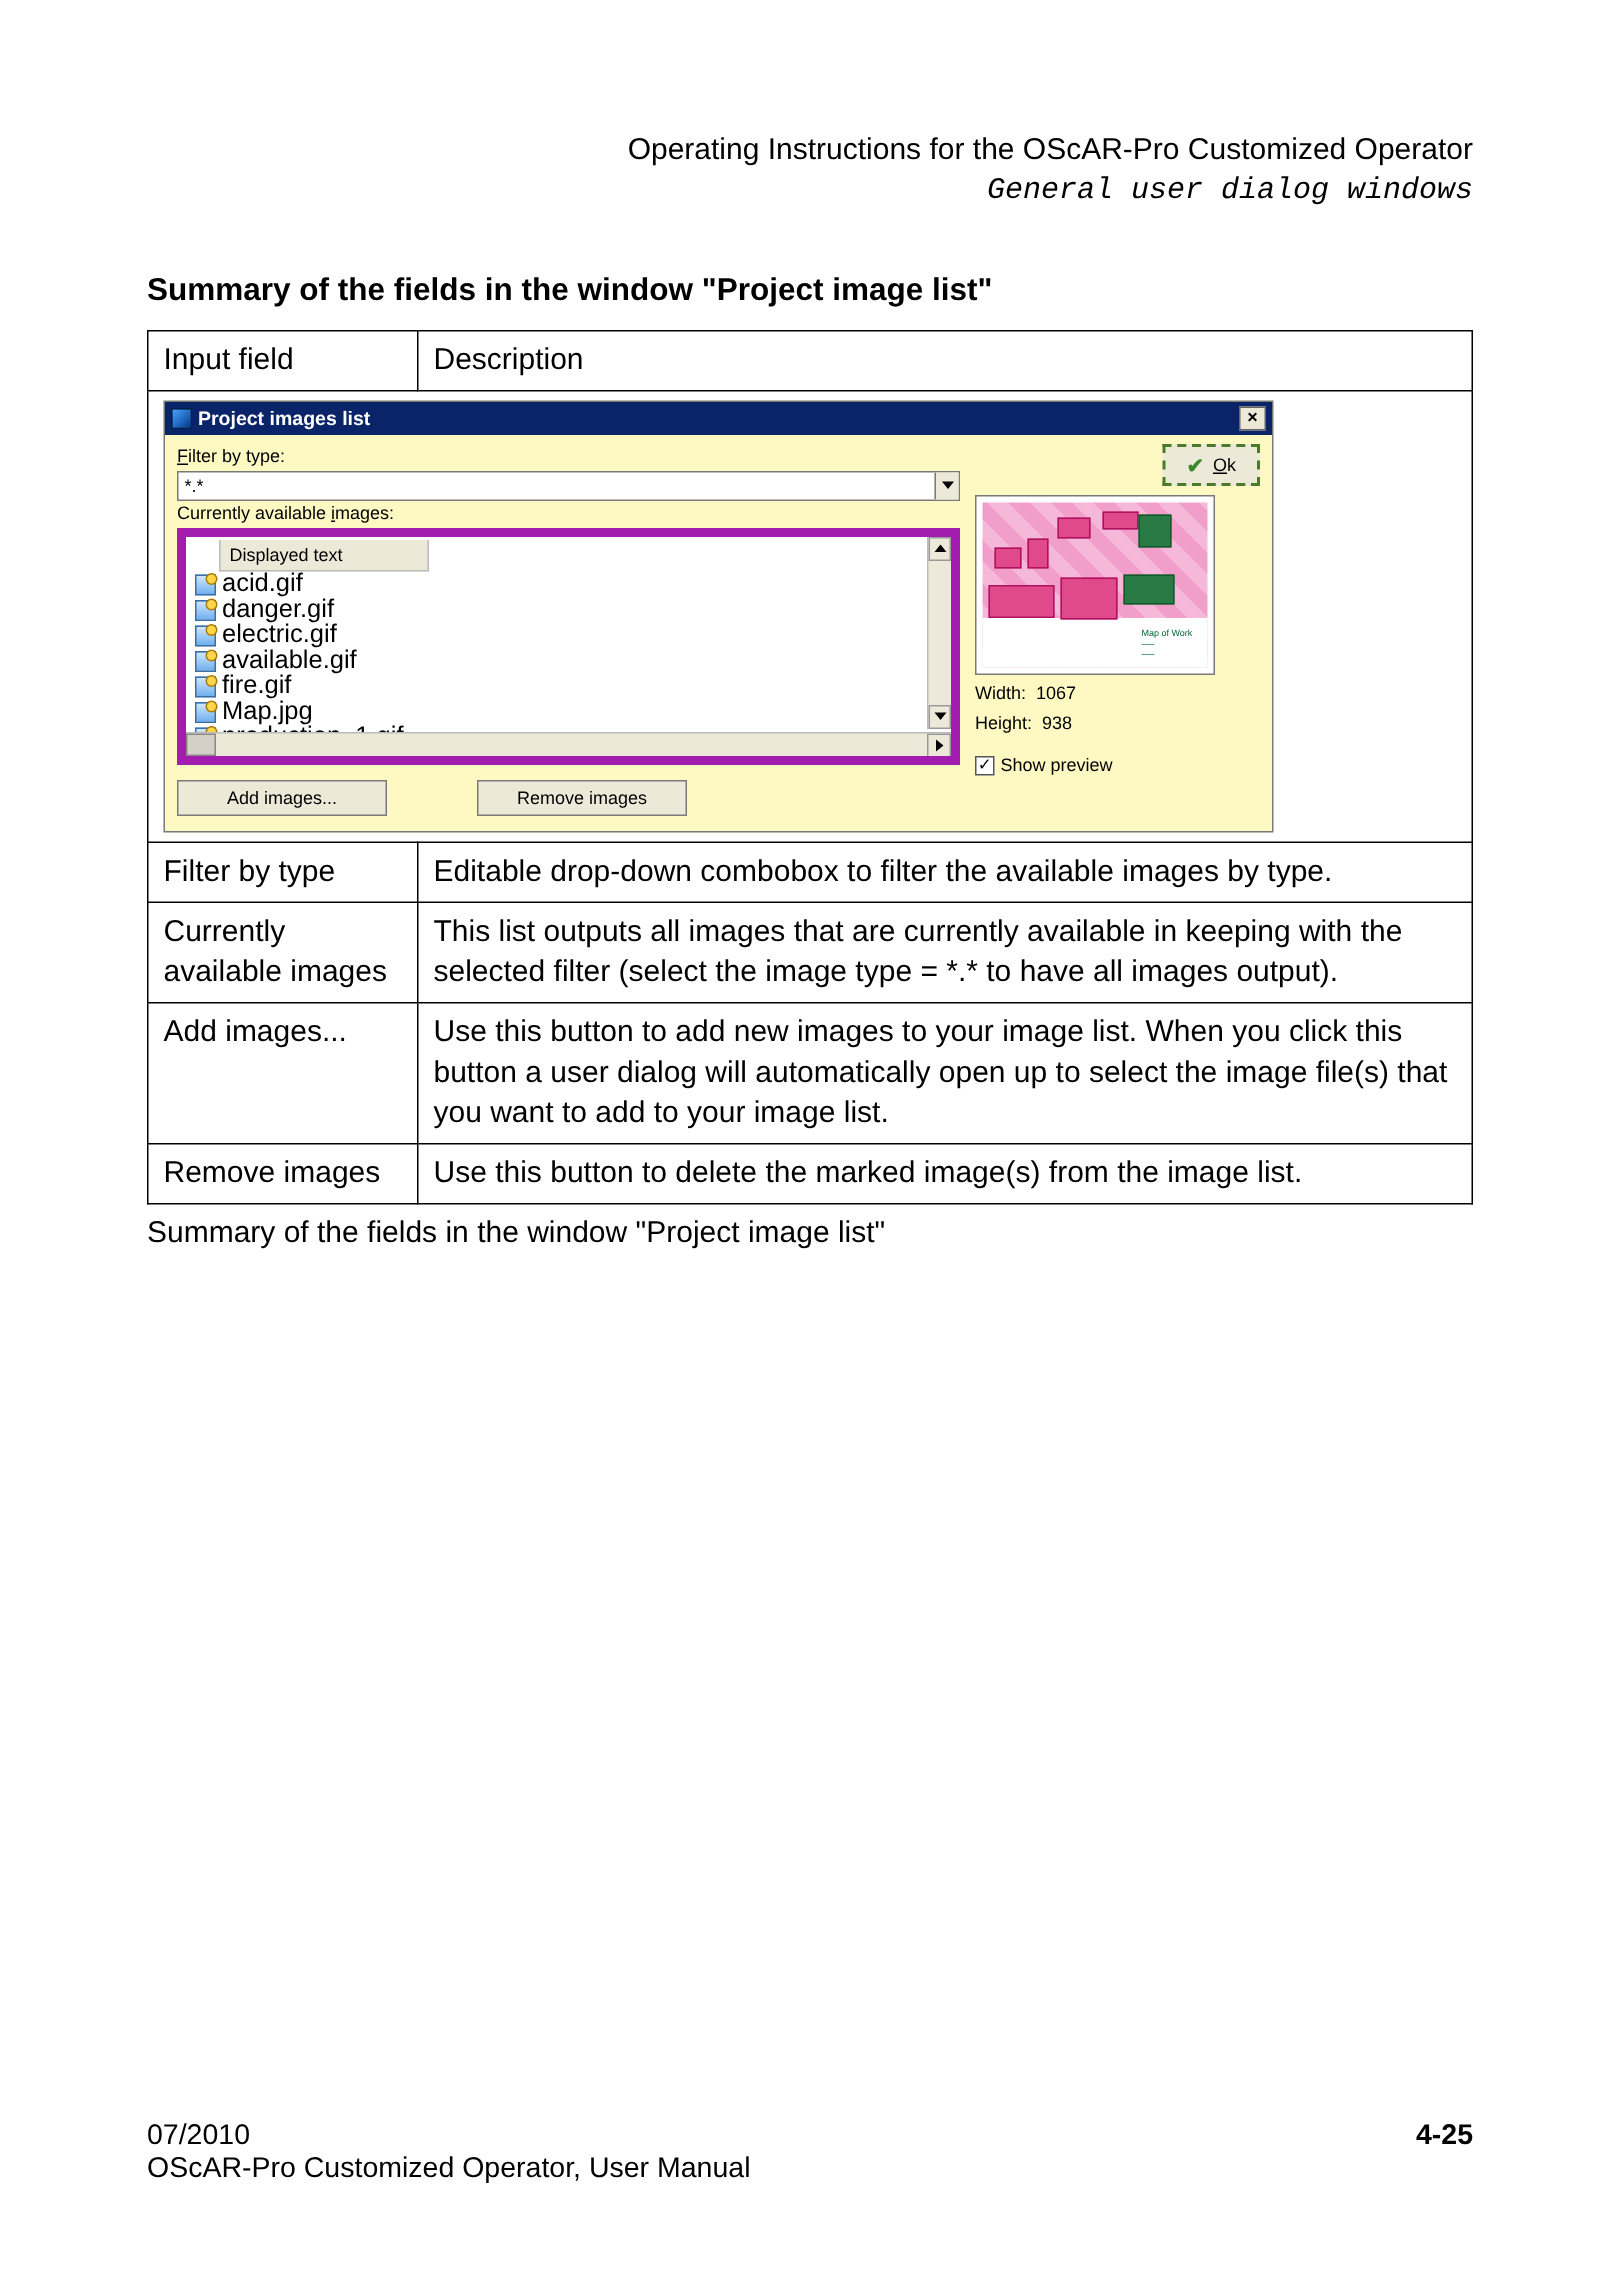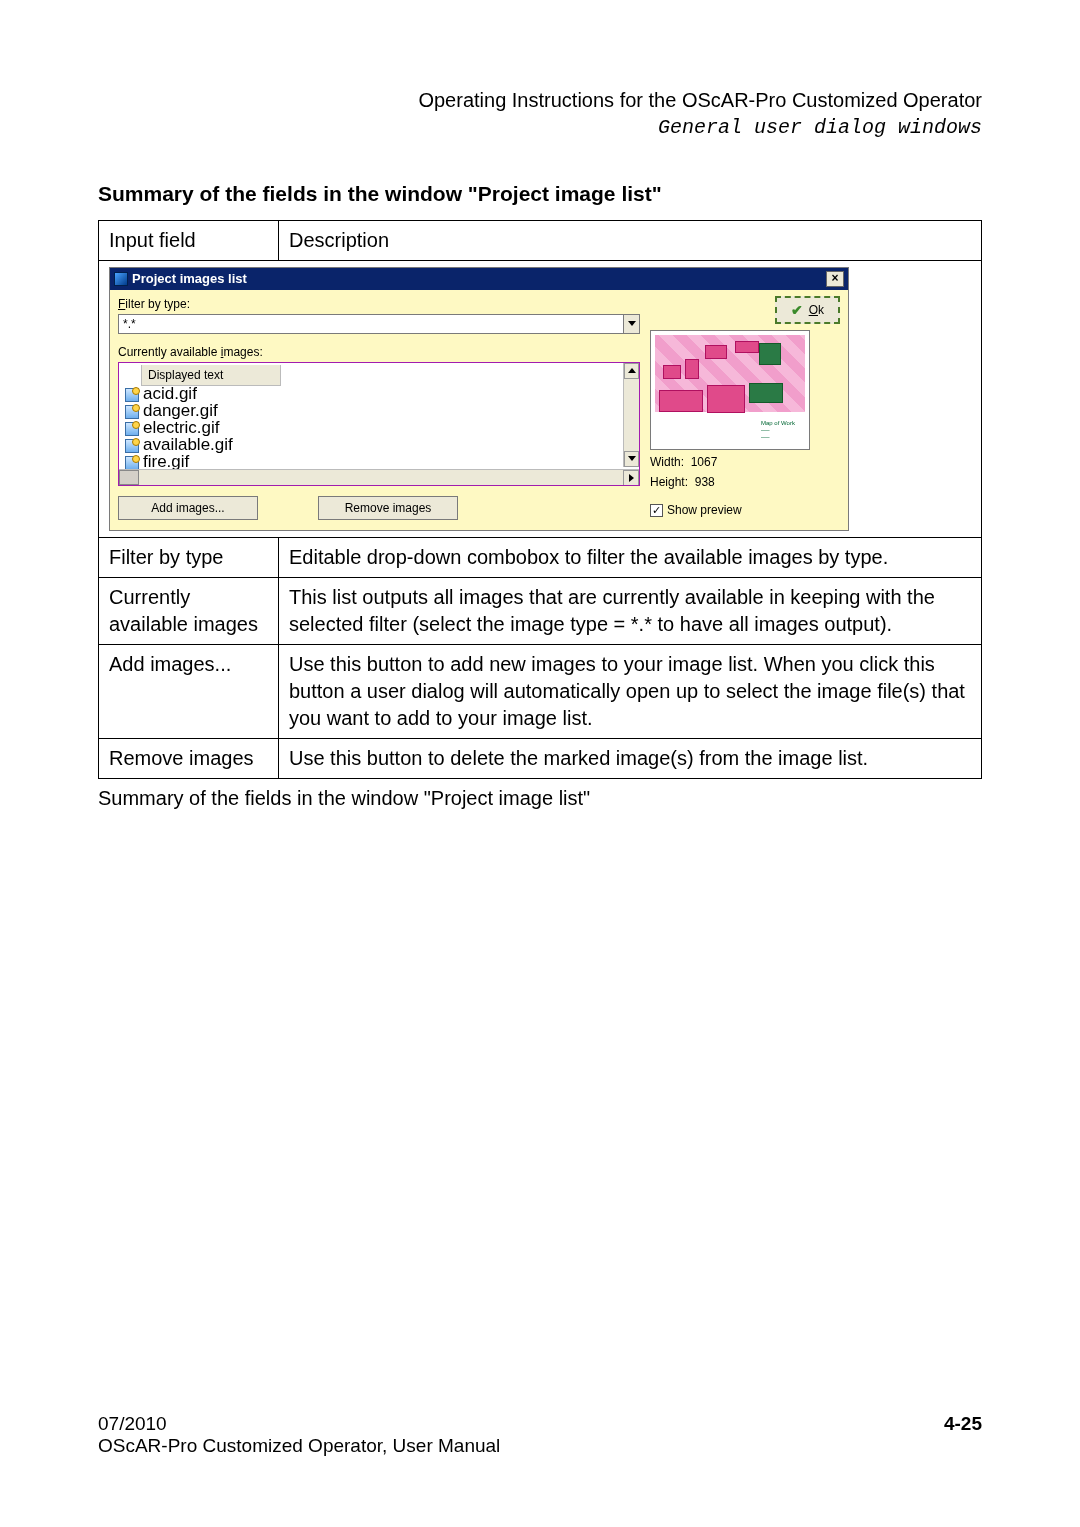--- a/index.html
+++ b/index.html
@@ -95,25 +95,25 @@
     width: 16px; height: 18px;
     background: #ece9d8;
     border-left: 1px solid #7a7a7a;
     display:flex; align-items:center; justify-content:center;
   }
   .tri-down {
     width:0;height:0;border-left:4px solid transparent;border-right:4px solid transparent;border-top:5px solid #000;
   }
   .tri-up { width:0;height:0;border-left:4px solid transparent;border-right:4px solid transparent;border-bottom:5px solid #000;}
   .tri-right{width:0;height:0;border-top:4px solid transparent;border-bottom:4px solid transparent;border-left:5px solid #000;}
-  .listbox-wrap { margin-top: 10px; }
+  .listbox-wrap { margin-top: 0; }
   .listbox {
-    border: 1px solid #a21caf;
+    border: 6px solid #a21caf;
     background: #fff;
-    height: 124px;
+    height: 158px;
     position: relative;
     overflow: hidden;
   }
   .listbox-header {
     background:#ece9d8;
     border-bottom:1px solid #bbb;
     padding: 2px 6px;
     font-size: 12px;
     margin-left: 20px;
     width: 140px;

